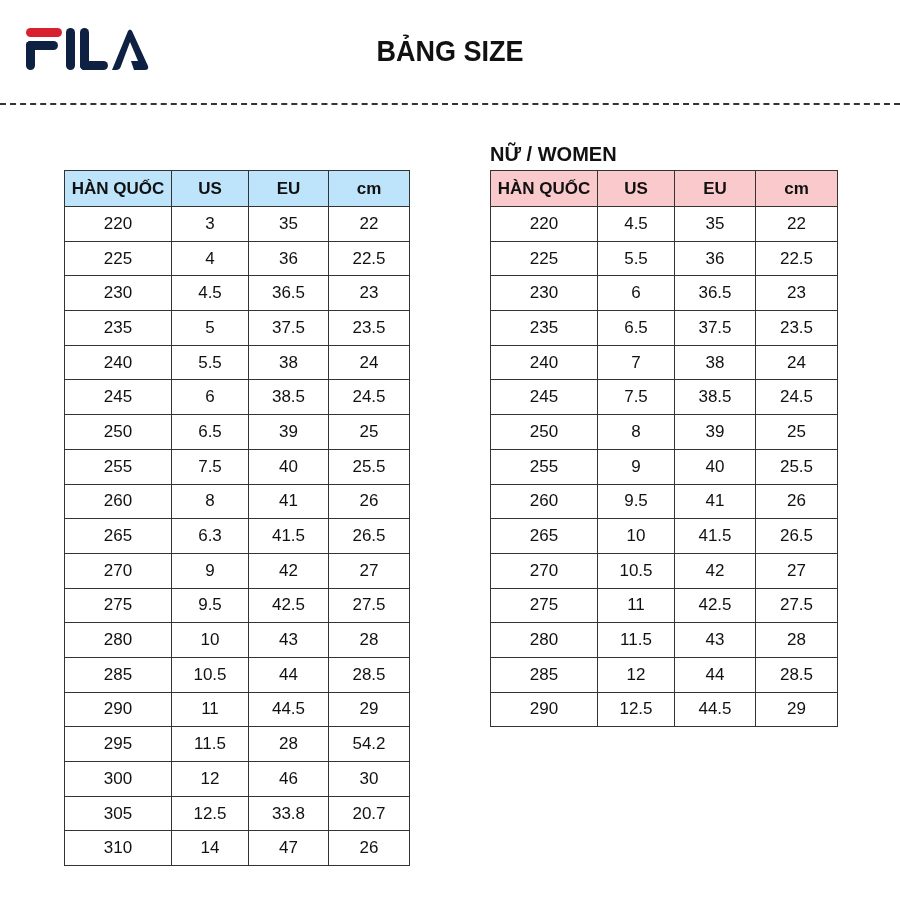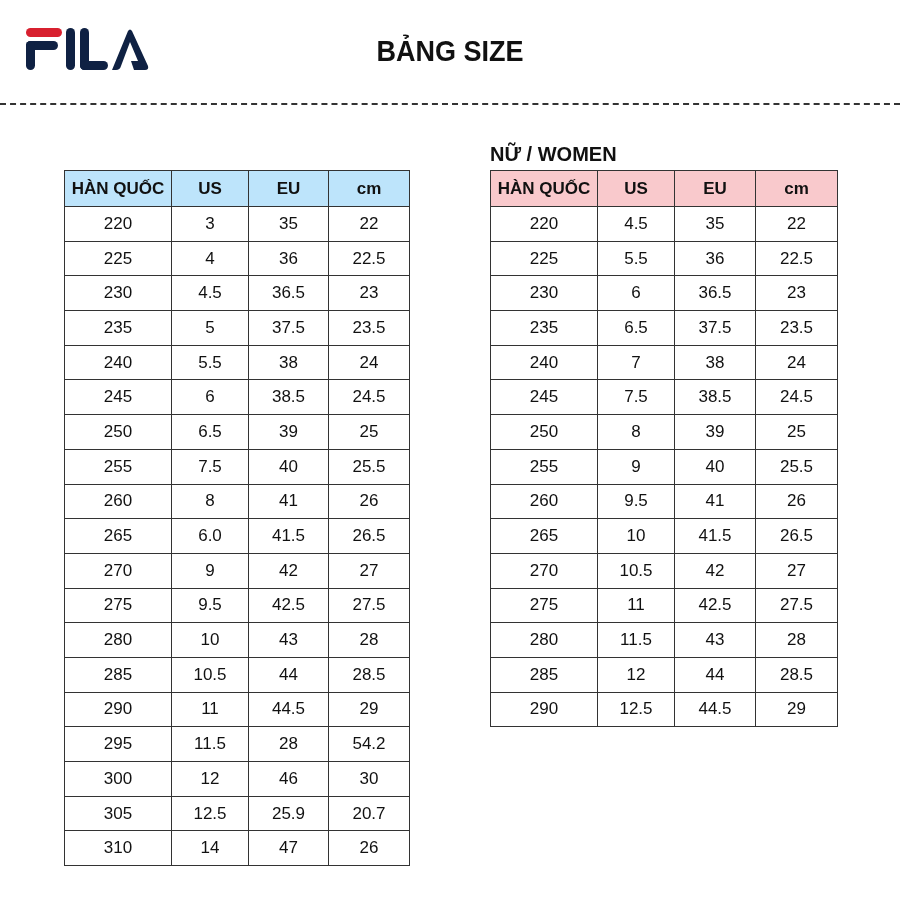--- a/index.html
+++ b/index.html
@@ -120,21 +120,21 @@
         <td>25.5</td>
       </tr>
       <tr>
         <td>260</td>
         <td>8</td>
         <td>41</td>
         <td>26</td>
       </tr>
       <tr>
         <td>265</td>
-        <td>6.0</td>
+        <td>6.3</td>
         <td>41.5</td>
         <td>26.5</td>
       </tr>
       <tr>
         <td>270</td>
         <td>9</td>
         <td>42</td>
         <td>27</td>
       </tr>
       <tr>
@@ -169,21 +169,21 @@
       </tr>
       <tr>
         <td>300</td>
         <td>12</td>
         <td>46</td>
         <td>30</td>
       </tr>
       <tr>
         <td>305</td>
         <td>12.5</td>
-        <td>25.9</td>
+        <td>33.8</td>
         <td>20.7</td>
       </tr>
       <tr>
         <td>310</td>
         <td>14</td>
         <td>47</td>
         <td>26</td>
       </tr>
     </tbody>
 </table>

